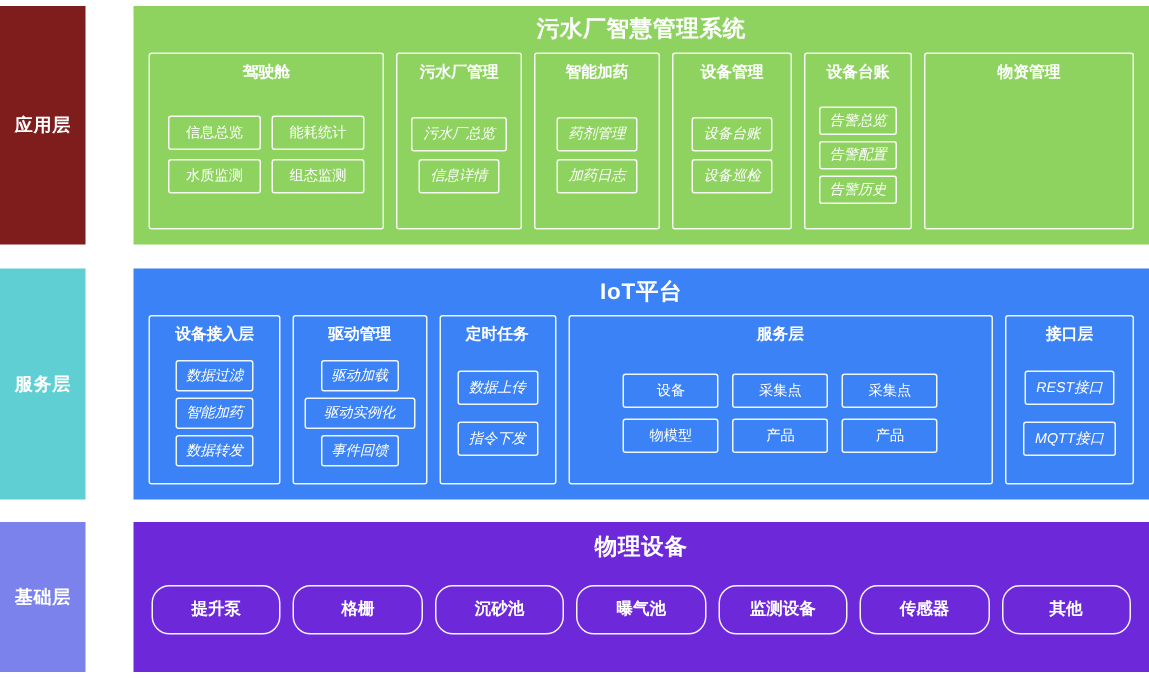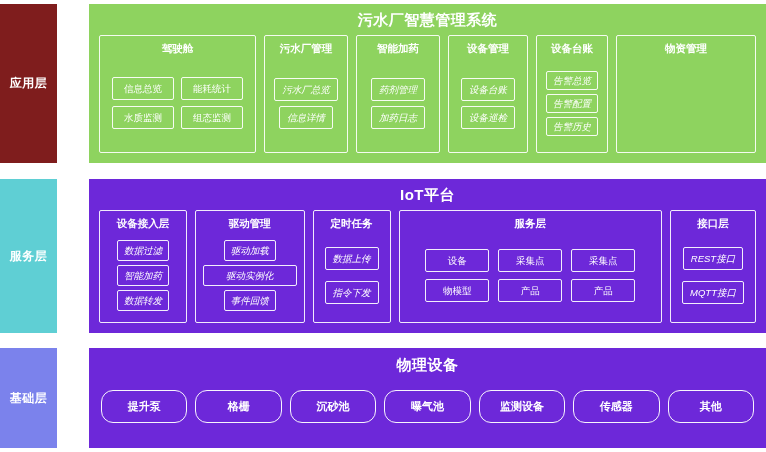--- a/index.html
+++ b/index.html
@@ -110,21 +110,21 @@
   .g-cockpit   { flex: 0 0 157px; }
   .g-plant     { flex: 0 0 84px; }
   .g-dosing    { flex: 0 0 84px; }
   .g-equip     { flex: 0 0 80px; }
   .g-alarm     { flex: 0 0 72px; }
   .g-material  { flex: 1 1 auto; }
 
   
   #svc-row { top: 179px; height: 154px; }
   #svc-row .layer-label { background: #5fcfd4; }
-  #svc-row .layer-body { background: #6d28d9; padding: 6px 10px 10px 10px; }
+  #svc-row .layer-body { background: #3b82f6; padding: 6px 10px 10px 10px; }
   #svc-row .layer-title { font-size: 15px; line-height: 20px; margin-bottom: 5px; }
 
   .g-access   { flex: 0 0 88px; }
   .g-driver   { flex: 0 0 88px; }
   .g-timer    { flex: 0 0 78px; }
   .g-service  { flex: 1 1 auto; }
   .g-iface    { flex: 0 0 86px; }
 
   .g-service .chip-grid { gap: 7px 9px; }
   .g-service .chip { min-width: 64px; }
@@ -231,21 +231,21 @@
             <div class="chip" style="padding:4px 6px">数据过滤</div>
             <div class="chip" style="padding:4px 6px">智能加药</div>
             <div class="chip" style="padding:4px 6px">数据转发</div>
           </div>
         </div>
 
         <div class="group g-driver">
           <div class="group-title">驱动管理</div>
           <div class="chip-grid stack" style="gap:4px">
             <div class="chip" style="padding:4px 6px">驱动加载</div>
-            <div class="chip" style="padding:4px 22px">驱动实例化</div>
+            <div class="chip" style="padding:4px 12px">驱动实例化</div>
             <div class="chip" style="padding:4px 6px">事件回馈</div>
           </div>
         </div>
 
         <div class="group g-timer">
           <div class="group-title">定时任务</div>
           <div class="chip-grid stack" style="gap:11px">
             <div class="chip">数据上传</div>
             <div class="chip">指令下发</div>
           </div>

